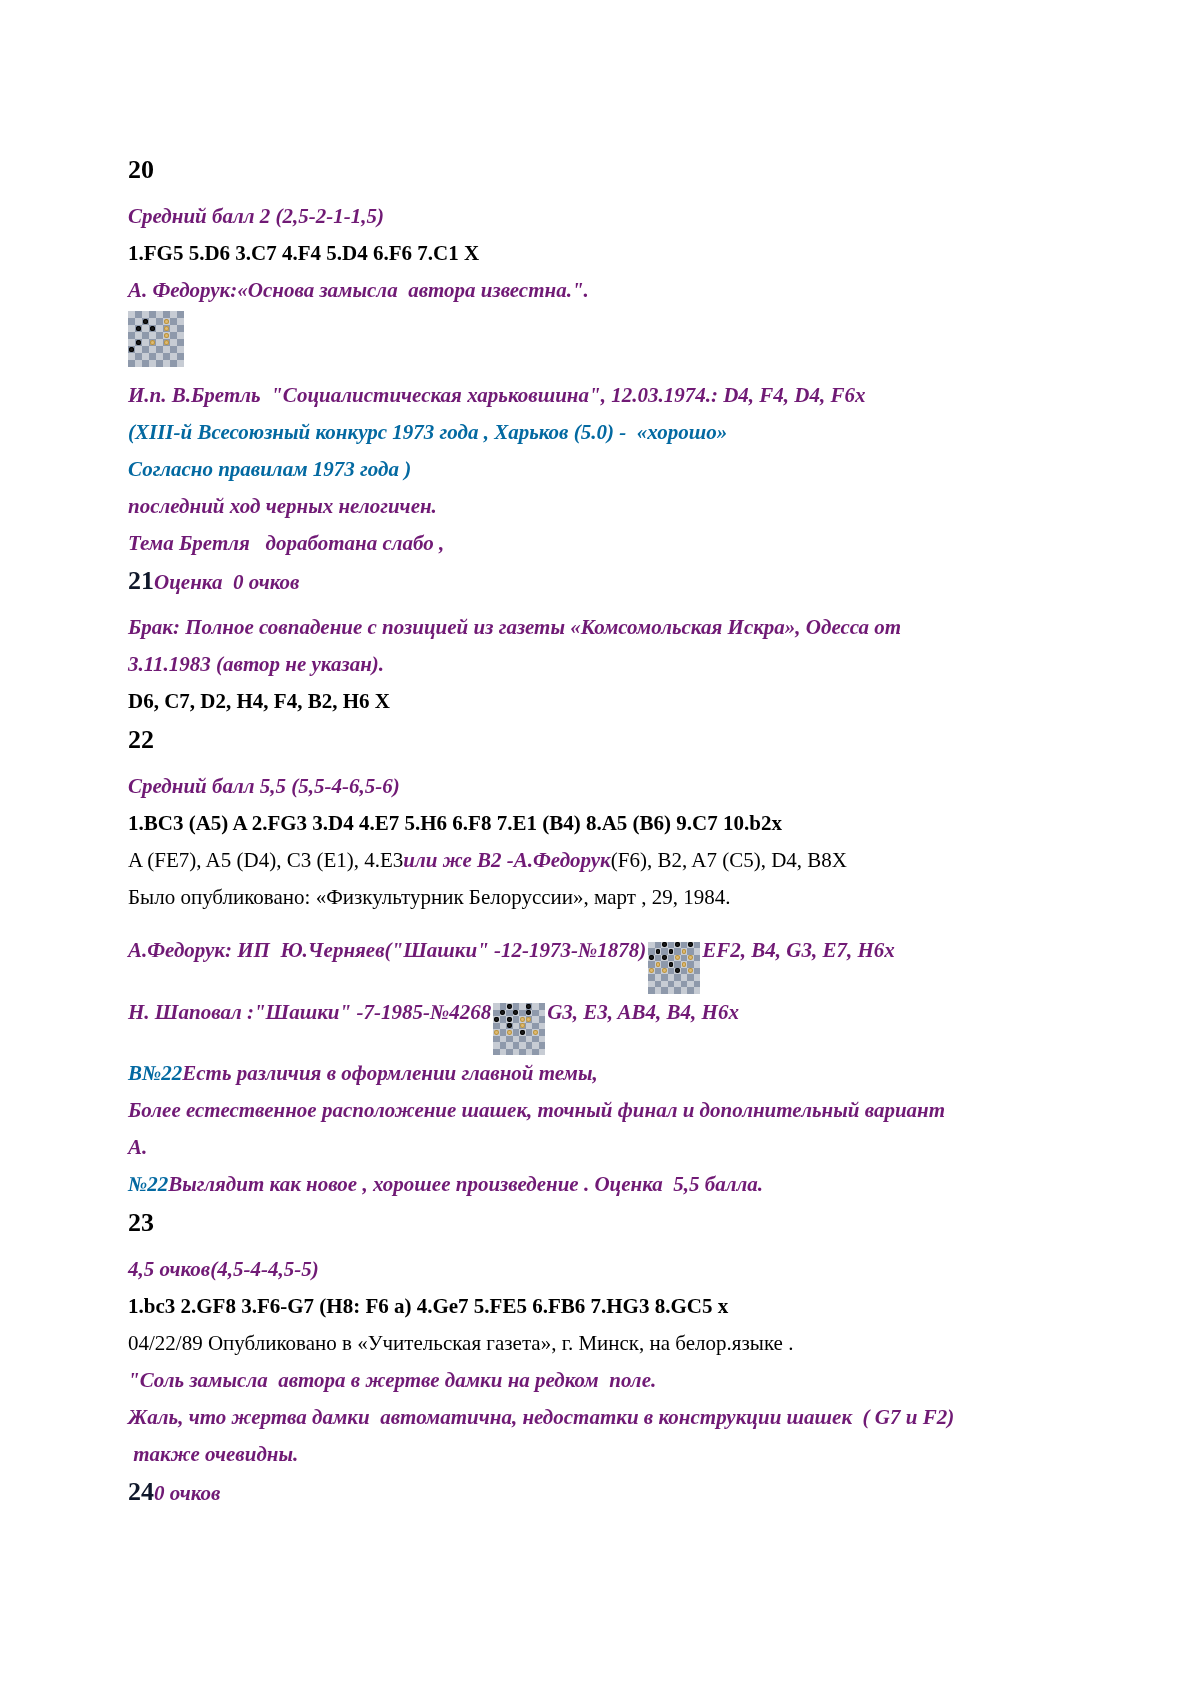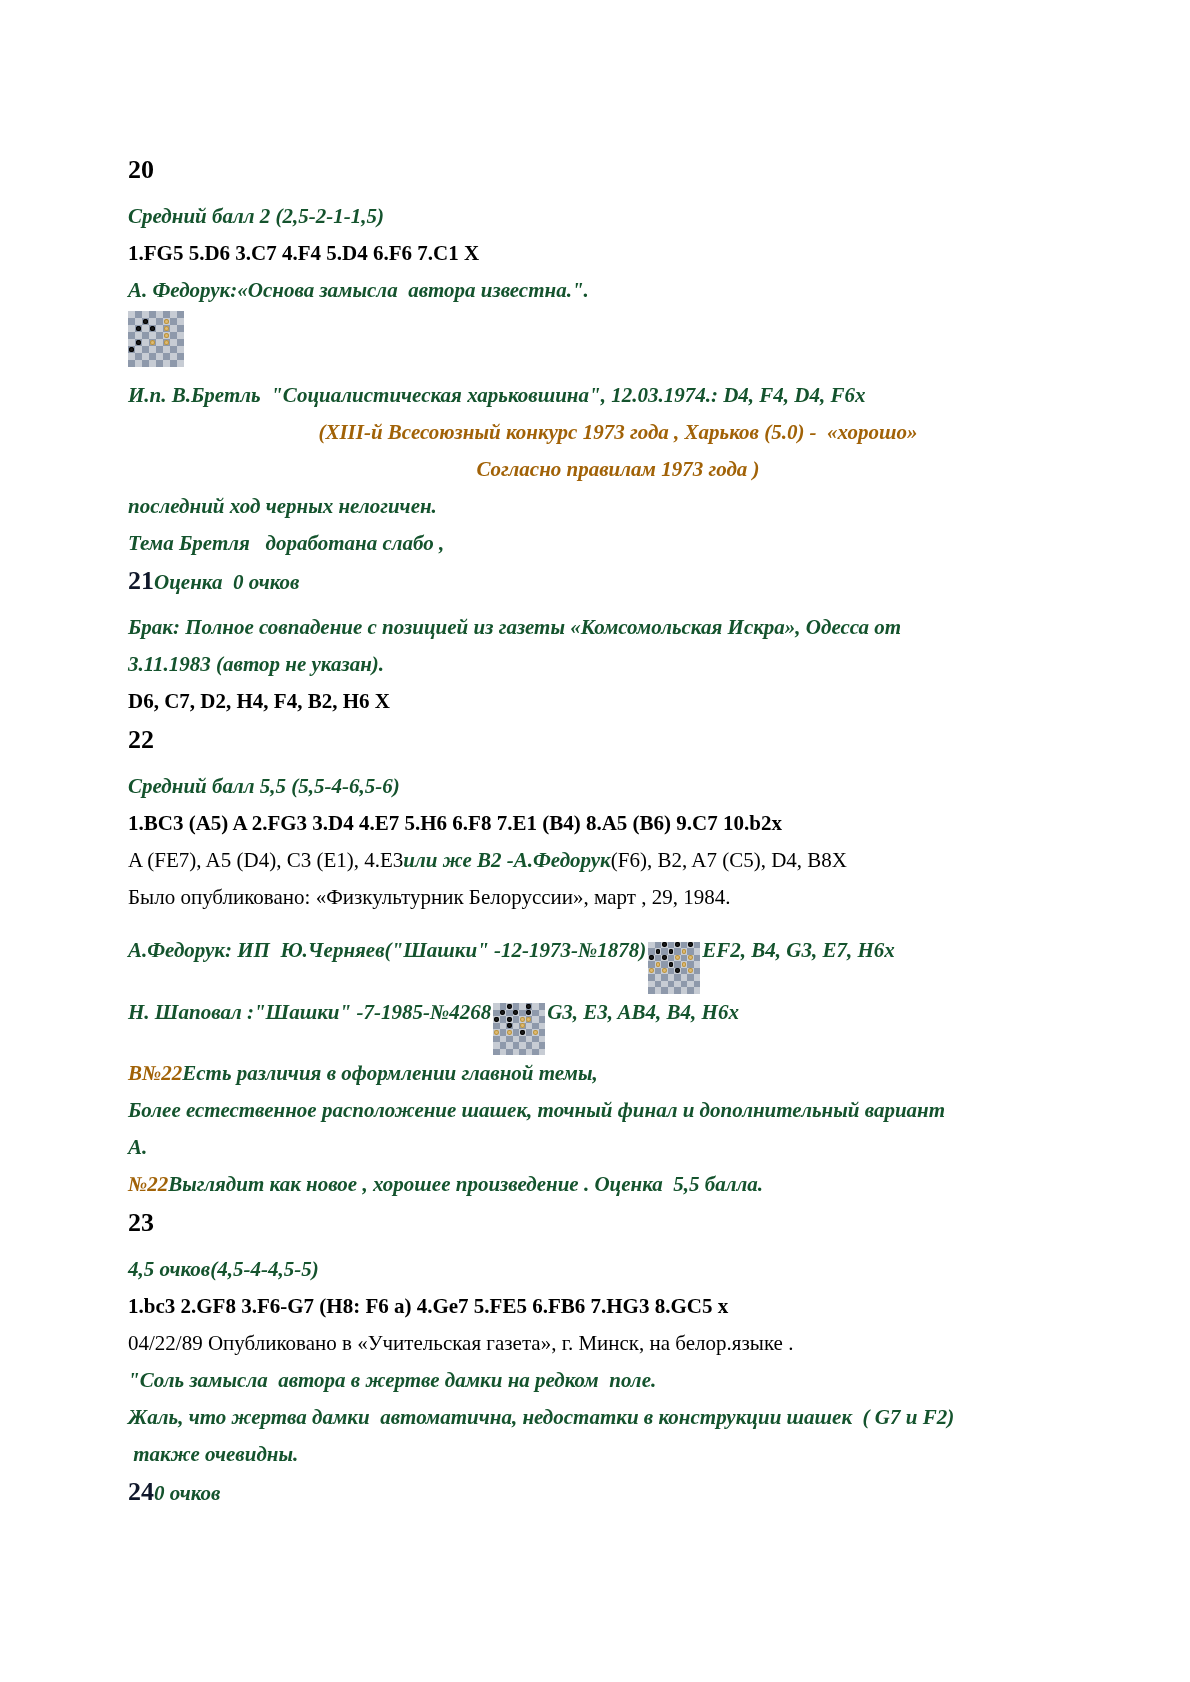--- a/index.html
+++ b/index.html
@@ -39,25 +39,24 @@
     font-weight: bold;
     line-height: 40px;
     color: #000000;
   }
   .num-inline {
     font-size: 26px;
     font-weight: bold;
     color: #0f172a;
   }
   .red {
-    color: #14532d;
+    color: #701a75;
   }
   .blue {
-    color: #a16207;
-    text-align: center;
+    color: #0369a1;
   }
   .bi {
     font-weight: bold;
     font-style: italic;
   }
   .b {
     font-weight: bold;
   }
   .plain {
     font-weight: normal;

